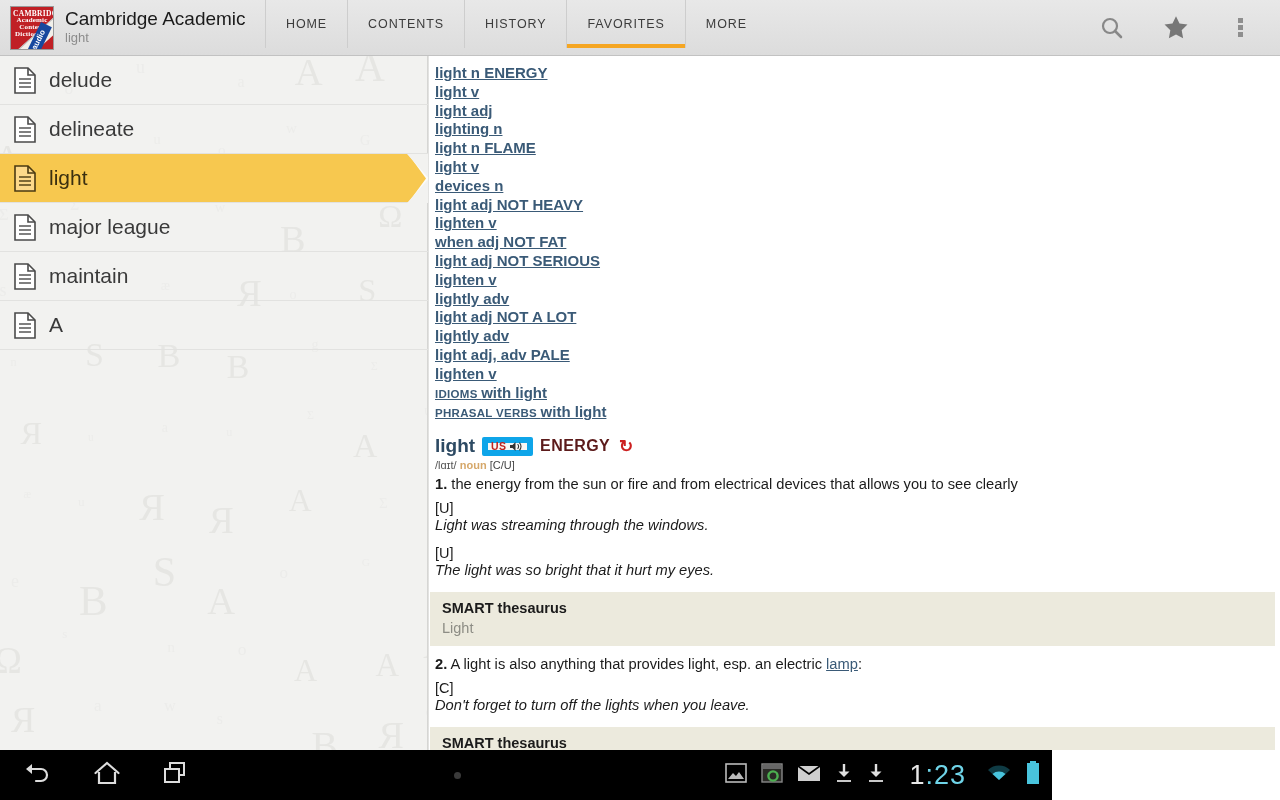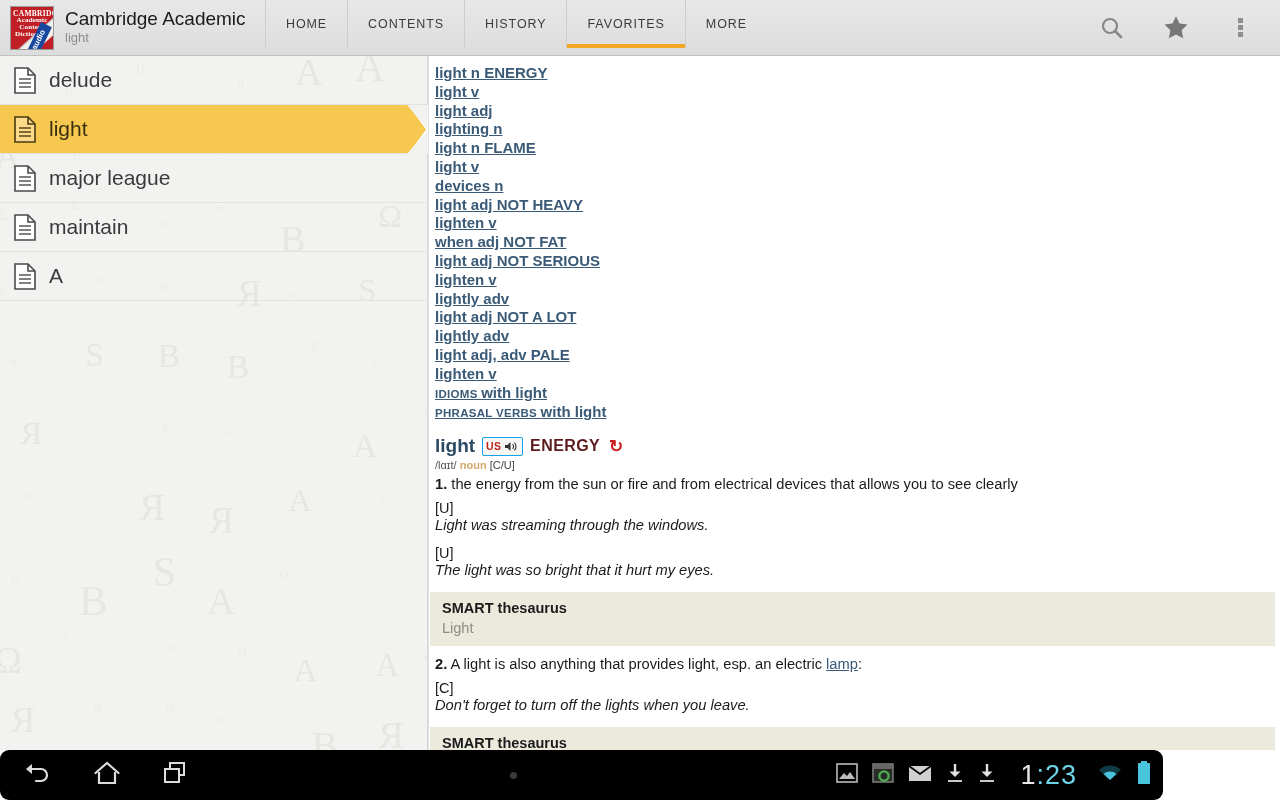--- a/index.html
+++ b/index.html
@@ -106,21 +106,21 @@
     text-decoration:underline; line-height:18.8px; white-space:nowrap;
   }
   .lnk .cap{ font-size:11.5px; font-weight:bold; letter-spacing:.3px; }
   .lnk .big{ font-size:15px; }
 
   .entry{ padding:12px 5px 0 5px; }
   .hw-line{ display:flex; align-items:center; gap:7px; }
   .hw{ font-size:19px; font-weight:bold; color:#2d4a63; }
   .audio{
     display:inline-flex; align-items:center; gap:3px;
-    border:1px solid #0ea5e9; background:#f7f7f5; border-radius:2px;
+    border:6px solid #0ea5e9; background:#f7f7f5; border-radius:2px;
     padding:1px 4px 1px 3px; height:19px;
   }
   .audio .us{ font-size:10.5px; font-weight:bold; color:#c0241f; letter-spacing:.2px;}
   .sense{ font-size:16px; font-weight:bold; color:#5c1b1b; letter-spacing:.4px; }
   .arrowr{ color:#cc2020; font-size:17px; font-weight:bold; margin-left:2px;}
 
   .phon{ margin-top:2px; font-size:11px; color:#555; }
   .phon .ipa{ color:#555; }
   .phon .pos{ color:#d6a86a; font-weight:bold; }
   .phon .gram{ color:#444; }
@@ -132,22 +132,22 @@
   .exm{ font-size:14.7px; font-style:italic; color:#1b1b1b; margin-top:1px;}
 
   .smart{
     background:#eceadd; margin-top:14px; padding:6px 10px 8px 12px; width:845px;
   }
   .smart .t{ font-size:14.5px; font-weight:bold; color:#1b1b1b; line-height:20px;}
   .smart .s{ font-size:14.5px; color:#8d8d85; line-height:20px; }
 
   
   .navbar{
-    position:absolute; left:0; bottom:0; width:1163px; height:50px;
-    background:#000; display:flex; align-items:center;border-radius:9px;
+    position:absolute; left:0; bottom:0; width:1052px; height:50px;
+    background:#000; display:flex; align-items:center;
   }
   .nav-left{ display:flex; align-items:center; padding-left:22px; gap:40px;}
   .nav-mid{ flex:1 1 auto; display:flex; justify-content:center; align-items:center;}
   .dot{ width:7px; height:7px; border-radius:50%; background:#3a3a3a;}
   .nav-right{ display:flex; align-items:center; gap:14px; padding-right:12px;}
   .clock{
     font-size:27px; color:#6fd4e8; font-family:"Liberation Sans", sans-serif;
     letter-spacing:1px; margin:0 6px 0 10px;
   }
   .clock .h{ color:#e8e8e8; }
@@ -283,20 +283,34 @@
             <g stroke="#4a4a4a" stroke-width="1.4">
               <line x1="5" y1="12" x2="17" y2="12"></line>
                 <line x1="5" y1="16" x2="17" y2="16"></line>
                 <line x1="5" y1="20" x2="17" y2="20"></line>
             </g>
           </svg>
         </span>
         <span class="label">delude</span>
       </div>
 
+      <div class="row">
+        <span class="doc">
+          <svg width="22" height="27" viewBox="0 0 22 27">
+            <path d="M1 1h13l7 7v18H1z" fill="#fff" stroke="#4a4a4a" stroke-width="1.6"></path>
+            <path d="M14 1v7h7" fill="none" stroke="#4a4a4a" stroke-width="1.6"></path>
+            <g stroke="#4a4a4a" stroke-width="1.4">
+              <line x1="5" y1="12" x2="17" y2="12"></line>
+                <line x1="5" y1="16" x2="17" y2="16"></line>
+                <line x1="5" y1="20" x2="17" y2="20"></line>
+            </g>
+          </svg>
+        </span>
+        <span class="label">delineate</span>
+      </div>
 
       <div class="row sel">
         <span class="doc">
           <svg width="22" height="27" viewBox="0 0 22 27">
             <path d="M1 1h13l7 7v18H1z" fill="#fdd98a" stroke="#4a3a12" stroke-width="1.6"></path>
             <path d="M14 1v7h7" fill="none" stroke="#4a3a12" stroke-width="1.6"></path>
             <g stroke="#4a3a12" stroke-width="1.4">
               <line x1="5" y1="12" x2="17" y2="12"></line>
                 <line x1="5" y1="16" x2="17" y2="16"></line>
                 <line x1="5" y1="20" x2="17" y2="20"></line>

